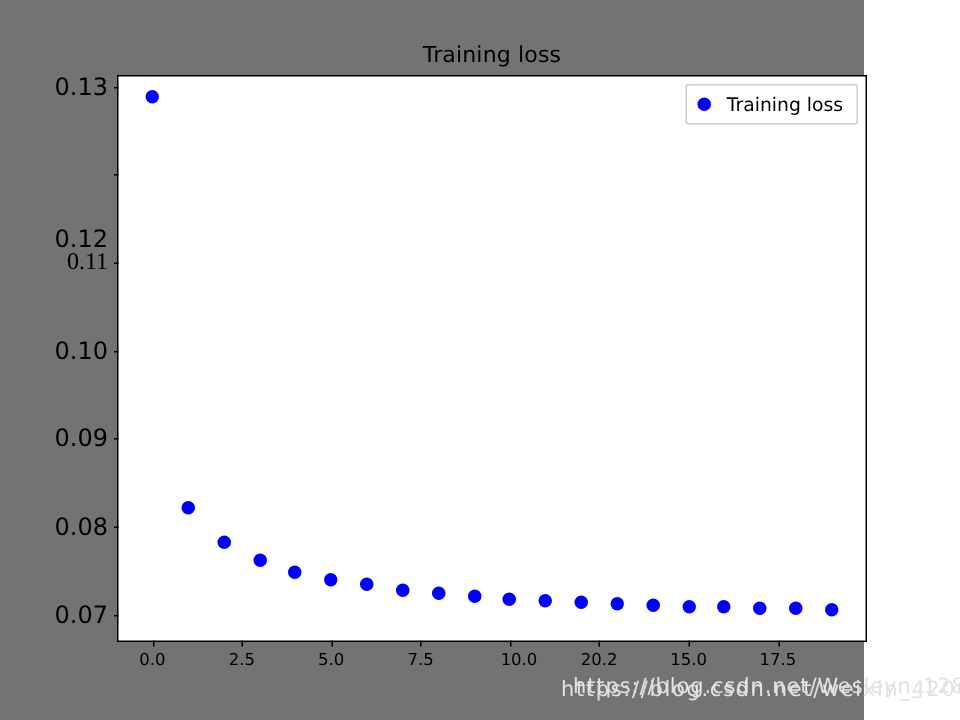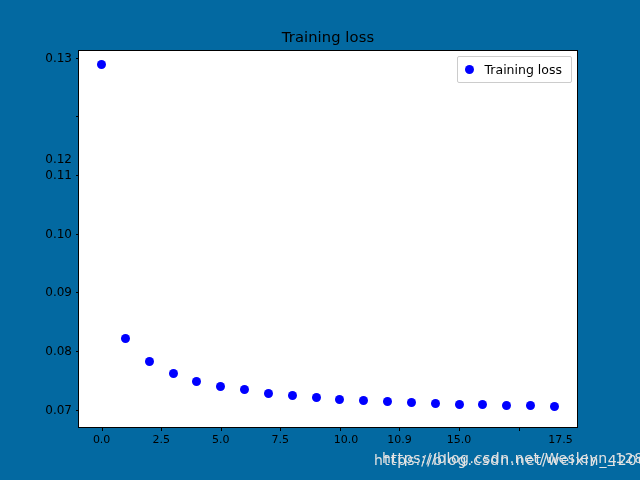--- a/index.html
+++ b/index.html
@@ -12,23 +12,23 @@
     height: 480px;
     position: relative;
     overflow: hidden;
     font-family: "DejaVu Sans", sans-serif;
     -webkit-font-smoothing: antialiased;
   }
 
   #figure {
     position: absolute;
     left: 0; top: 0;
-    width: 640px;
+    width: 576px;
     height: 480px;
-    background: #0369a1;
+    background: #737373;
   }
 
   
   #chart-title {
     position: absolute;
     left: 78px;
     top: 28px;
     width: 500px;
     text-align: center;
     font-size: 14.7px;
@@ -74,21 +74,21 @@
     left: -3.5px;
     width: 3.5px;
     height: 0;
     border-top: 1.1px solid #000000;
   }
   .ytick-label {
     position: absolute;
     right: 100%;
     margin-right: 7px;
     transform: translateY(-50%);
-    font-size: 12px;
+    font-size: 16px;
     color: #000000;
     white-space: nowrap;
     text-align: right;
   }
   .xtick-mark {
     position: absolute;
     top: 100%;
     height: 3.5px;
     width: 0;
     border-left: 1.1px solid #000000;
@@ -192,41 +192,41 @@
 
   <div class="ytick-mark" style="top: 358.632px;"></div>
       <div class="ytick-label" style="top: 358.632px;">0.07</div>
       <div class="ytick-mark" style="top: 299.955px;"></div>
       <div class="ytick-label" style="top: 299.955px;">0.08</div>
       <div class="ytick-mark" style="top: 241.278px;"></div>
       <div class="ytick-label" style="top: 241.278px;">0.09</div>
       <div class="ytick-mark" style="top: 182.602px;"></div>
       <div class="ytick-label" style="top: 182.602px; text-align: center;">0.10</div>
       <div class="ytick-mark" style="top: 123.925px;"></div>
-      <div class="ytick-label" style="top: 123.925px;">0.11</div>
+      <div class="ytick-label" style="top: 123.925px; font-family: Liberation Serif, serif;">0.11</div>
       <div class="ytick-mark" style="top: 65.2484px;"></div>
       <div class="ytick-label" style="top: 65.2484px; margin-top: 43px;">0.12</div>
       <div class="ytick-mark" style="top: 6.57179px;"></div>
       <div class="ytick-label" style="top: 6.57179px;">0.13</div>
       <div class="xtick-mark" style="left: 22.6364px;"></div>
       <div class="xtick-label" style="left: 22.6364px;">0.0</div>
       <div class="xtick-mark" style="left: 82.2057px;"></div>
       <div class="xtick-label" style="left: 82.2057px;">2.5</div>
       <div class="xtick-mark" style="left: 141.775px;"></div>
       <div class="xtick-label" style="left: 141.775px;">5.0</div>
       <div class="xtick-mark" style="left: 201.344px;"></div>
       <div class="xtick-label" style="left: 201.344px;">7.5</div>
       <div class="xtick-mark" style="left: 260.914px;"></div>
       <div class="xtick-label" style="left: 251px; margin-left: 16px;">10.0</div>
       <div class="xtick-mark" style="left: 320.483px;"></div>
-      <div class="xtick-label" style="left: 320.483px;">10.9</div>
+      <div class="xtick-label" style="left: 320.483px;">20.2</div>
       <div class="xtick-mark" style="left: 380.053px;"></div>
       <div class="xtick-label" style="left: 380.053px;">15.0</div>
       <div class="xtick-mark" style="left: 439.622px;"></div>
-      <div class="xtick-label" style="left: 439.622px; margin-left: 42px;">17.5</div>
+      <div class="xtick-label" style="left: 439.622px;">17.5</div>
     </div>
 
   <div id="watermark">
     <span class="wm-text wm-b">https://blog.csdn.net/weixin_4206</span>
     <span class="wm-text wm-c">https://blog.csdn.net/Wesleyn_12808</span>
   </div>
 
 </div>
 
 </body></html>

